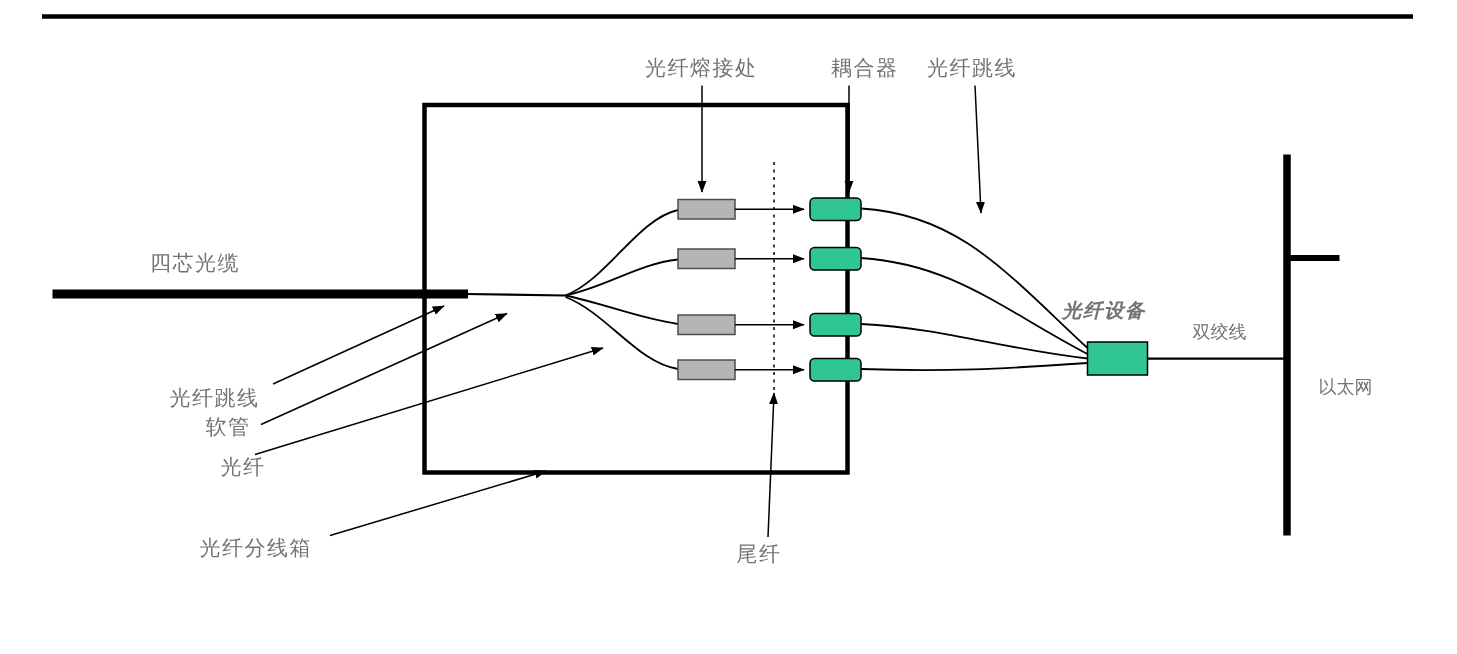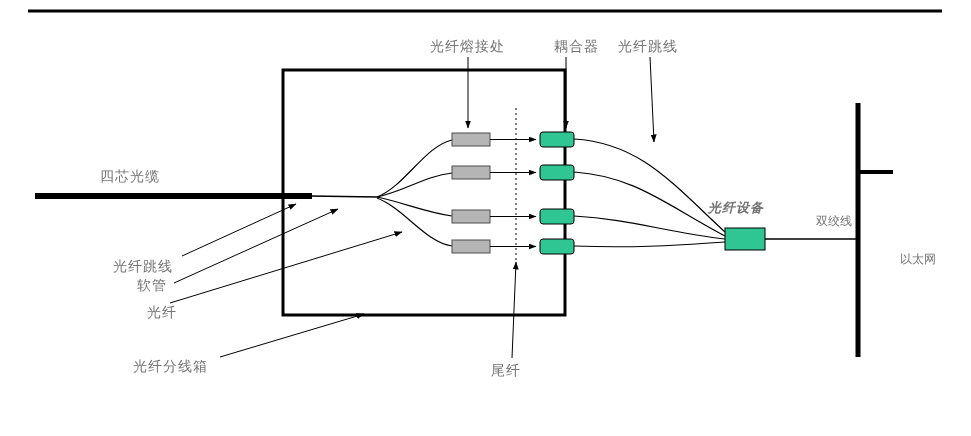--- a/index.html
+++ b/index.html
@@ -12,21 +12,21 @@
   }
   .canvas svg { position:absolute; left:0; top:0; }
   .label {
     position:absolute;
     font-size:14px;
     color:#737373;
     white-space:nowrap;
     letter-spacing:1px;
     line-height:1.2;
   }
-  .label.small { font-size:12px; letter-spacing:0;margin-left:21px; }
+  .label.small { font-size:12px; letter-spacing:0; }
   .label.bold  { font-weight:bold; font-size:13px; letter-spacing:1px; }
 </style>
 </head>
 <body>
 
 <div class="canvas">
 
   <svg width="971" height="436" viewBox="0 0 971 436">
     <defs>
       <marker id="arrow" markerWidth="9" markerHeight="7" refX="7.5" refY="3" orient="auto">
@@ -89,15 +89,15 @@
   <div class="label" style="left:554px; top:38px;">耦合器</div>
   <div class="label" style="left:618px; top:38px;">光纤跳线</div>
   <div class="label" style="left:100px; top:168px;">四芯光缆</div>
   <div class="label" style="left:113px; top:258px;">光纤跳线</div>
   <div class="label" style="left:137px; top:277px;">软管</div>
   <div class="label" style="left:137px; top:304px;margin-left:10px;">光纤</div>
   <div class="label" style="left:133px; top:358px;">光纤分线箱</div>
   <div class="label" style="left:491px; top:362px;">尾纤</div>
   <div class="label bold" style="left:708px; top:200px;font-style:italic;">光纤设备</div>
   <div class="label small" style="left:795px; top:214px;">双绞线</div>
-  <div class="label small" style="left:879px; top:252px;">以太网</div>
+  <div class="label small" style="left:879px; top:252px;font-family:Liberation Mono, monospace;">以太网</div>
 
 </div>
 
 </body></html>

